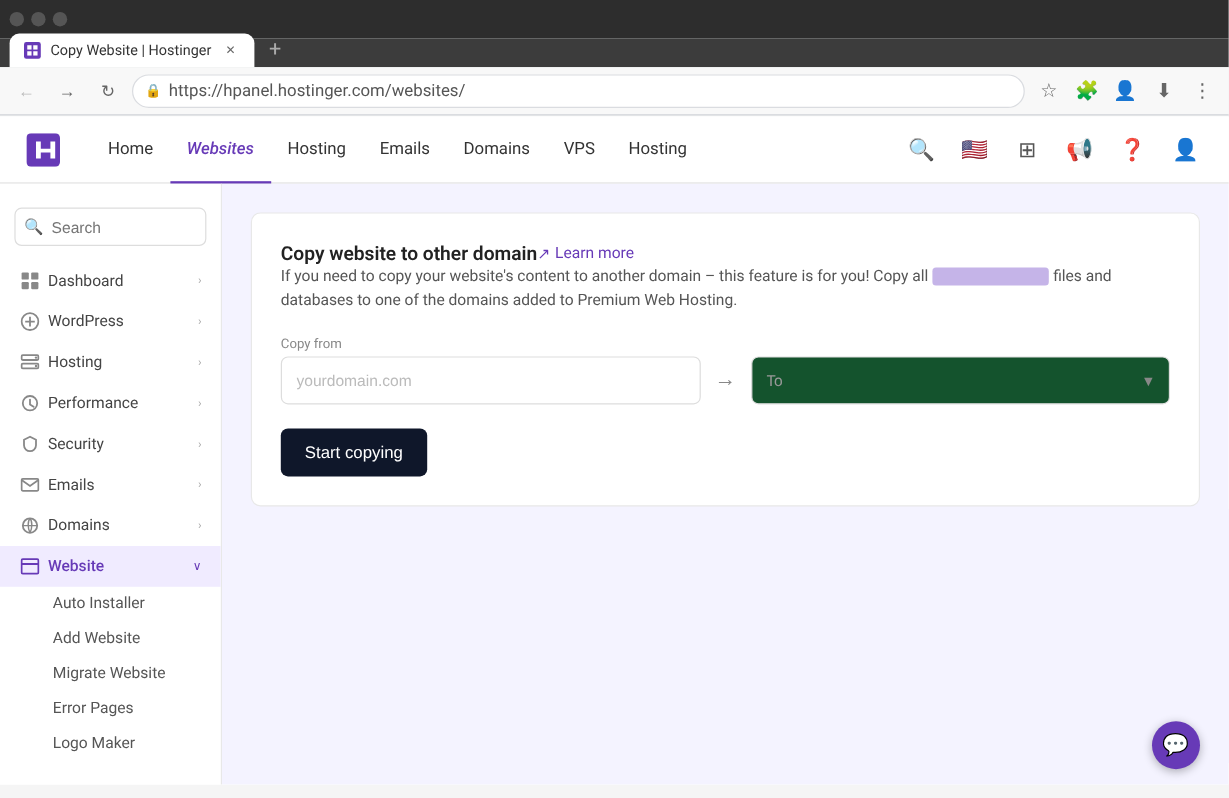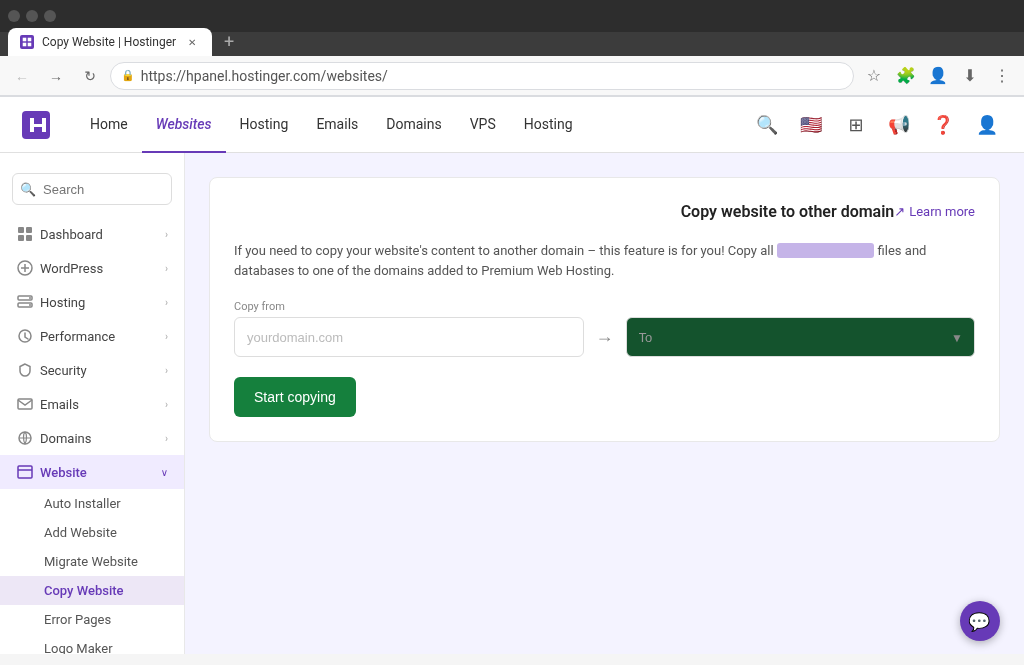--- a/index.html
+++ b/index.html
@@ -50,35 +50,35 @@
     .sidebar-item.active { background: #f0ebff; color: #673ab7; font-weight: 500; }
     .sidebar-item-icon { width: 18px; height: 18px; display: flex; align-items: center; justify-content: center; flex-shrink: 0; }
     .sidebar-expand { margin-left: auto; font-size: 10px; color: #aaa; }
     .sidebar-sub { padding-left: 0; }
     .sidebar-sub-item { display: flex; align-items: center; padding: 7px 16px 7px 44px; cursor: pointer; color: #555; font-size: 13px; }
     .sidebar-sub-item.active { background: #ede7f6; color: #673ab7; font-weight: 500; }
 
     
     .content { flex: 1; background: #f4f3ff; overflow-y: auto; padding: 24px; }
     .card { background: #fff; border-radius: 8px; padding: 24px; border: 1px solid #e8e8e8; }
-    .card-header { display: flex; align-items: center; justify-content: flex-end; margin-bottom: 20px; }
+    .card-header { display: flex; align-items: center; justify-content: flex-start; }
     .card-title { font-size: 16px; font-weight: 600; color: #222; }
     .learn-more-link { display: flex; align-items: center; gap: 4px; color: #673ab7; font-size: 13px; cursor: pointer; text-decoration: none; }
     .card-desc { font-size: 13px; color: #555; margin-bottom: 20px; line-height: 1.5; }
     .blurred { background: #c5b4e8; border-radius: 3px; color: transparent; display: inline; }
     .copy-form { display: flex; align-items: flex-end; gap: 12px; }
     .form-field { flex: 1; }
     .form-field label { display: block; font-size: 11px; color: #888; margin-bottom: 4px; }
     .form-input { width: 100%; height: 40px; border: 1px solid #ddd; border-radius: 6px; padding: 0 12px; font-size: 13px; color: #999; background: #fff; }
     .form-arrow { color: #888; font-size: 18px; padding-bottom: 10px; }
     .form-select-wrapper { flex: 1; position: relative; }
     .form-select-wrapper label { display: block; font-size: 11px; color: #888; margin-bottom: 4px; }
     .form-select { width: 100%; height: 40px; border: 1px solid #ddd; border-radius: 6px; padding: 0 12px; font-size: 13px; color: #999; background: #14532d; appearance: none; cursor: pointer; }
     .select-chevron { position: absolute; right: 12px; bottom: 12px; color: #888; font-size: 12px; pointer-events: none; }
-    .btn-primary { background: #15803d; color: #fff; border: none; border-radius: 6px; padding: 0 20px; height: 40px; font-size: 14px; font-weight: 500; cursor: pointer; margin-top: 20px; }
+    .btn-primary { background: #0f172a; color: #fff; border: none; border-radius: 6px; padding: 0 20px; height: 40px; font-size: 14px; font-weight: 500; cursor: pointer; margin-top: 20px; }
 
     
     .chat-bubble { position: fixed; bottom: 24px; right: 24px; width: 40px; height: 40px; background: #673ab7; border-radius: 50%; display: flex; align-items: center; justify-content: center; cursor: pointer; color: #fff; font-size: 18px; box-shadow: 0 2px 8px rgba(0,0,0,0.3); }
   </style>
 </head>
 <body>
 
 <div class="browser-chrome">
   <div class="browser-titlebar">
     <div class="browser-dots">
@@ -239,21 +239,20 @@
                 <path d="M1 6h14" stroke="#673ab7" stroke-width="1.5"></path>
               </svg>
           </span>
           <span>Website</span>
           <span class="sidebar-expand" style="color:#673ab7;">∨</span>
         </div>
         <div class="sidebar-sub">
           <div class="sidebar-sub-item">Auto Installer</div>
           <div class="sidebar-sub-item">Add Website</div>
           <div class="sidebar-sub-item">Migrate Website</div>
-          <div class="sidebar-sub-item active">Copy Website</div>
           <div class="sidebar-sub-item">Error Pages</div>
           <div class="sidebar-sub-item">Logo Maker</div>
         </div>
       </div>
     </aside>
 
     <main class="content">
       <div class="card">
         <div class="card-header">
           <h2 class="card-title">Copy website to other domain</h2>

